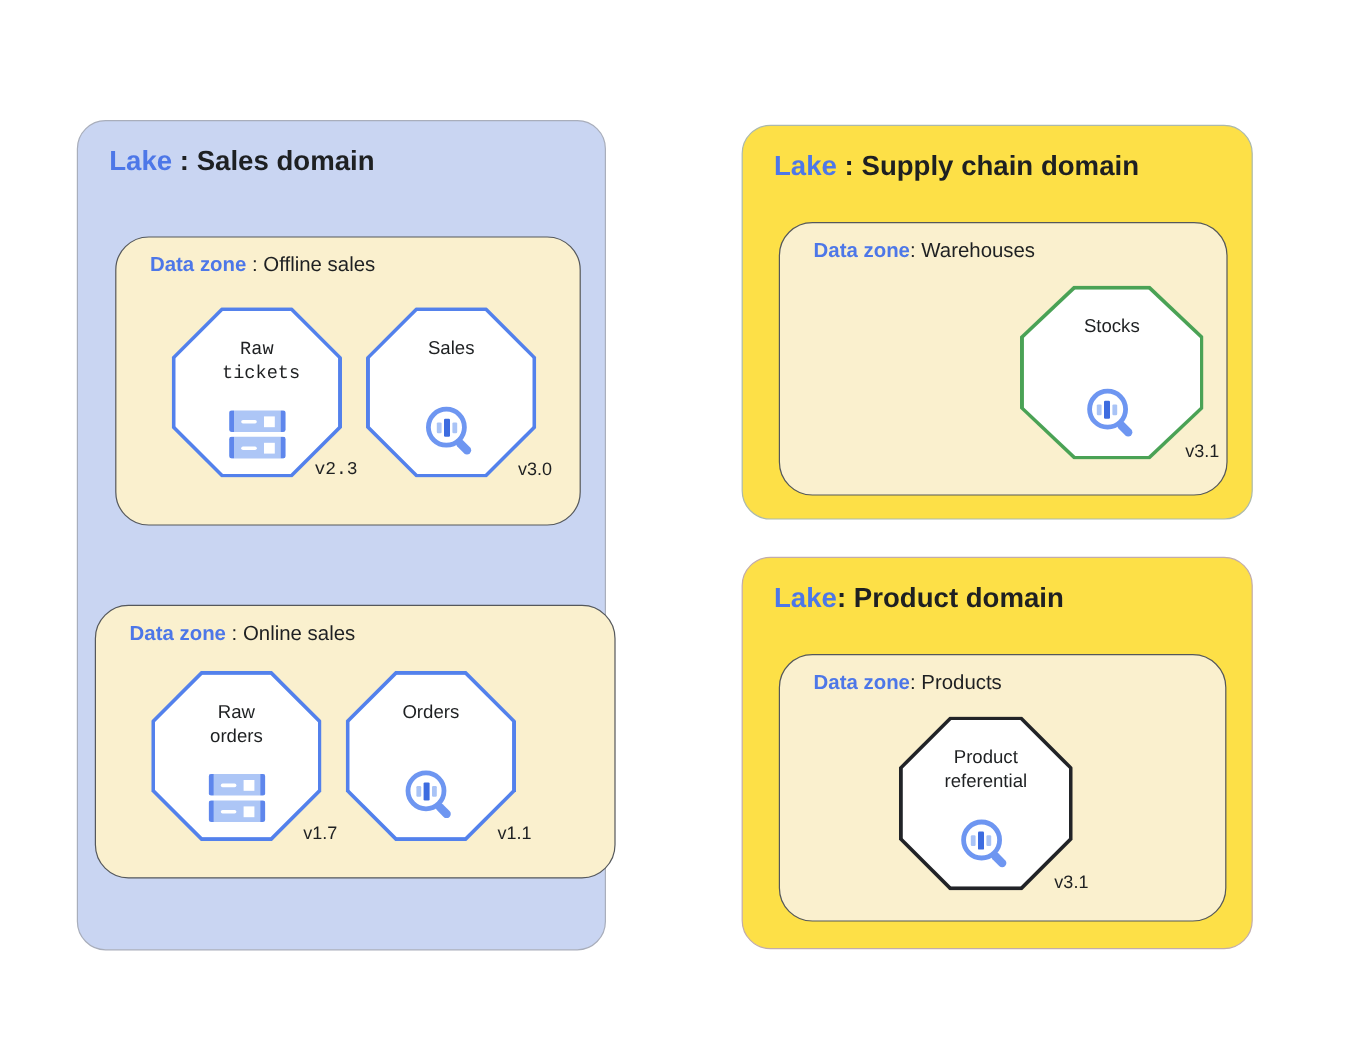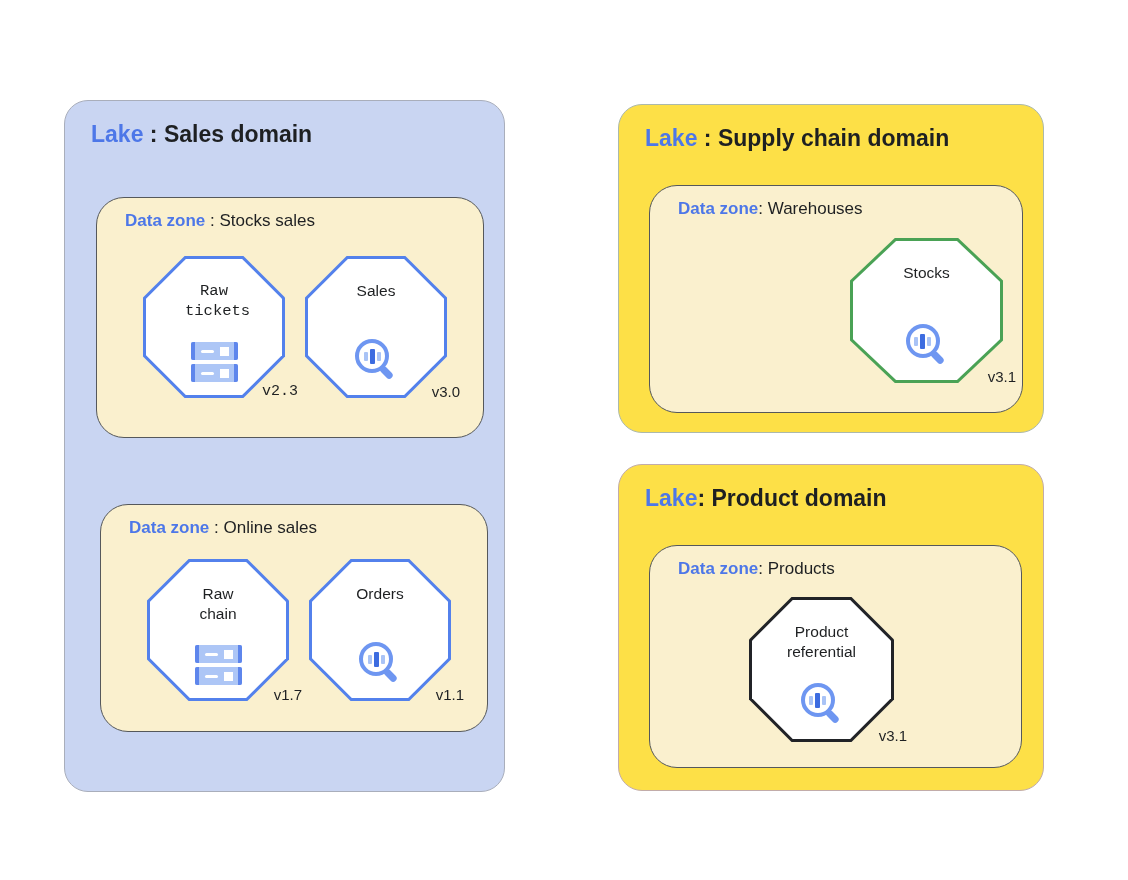--- a/index.html
+++ b/index.html
@@ -21,21 +21,21 @@
     font-size:23px; font-weight:700; color:#1E2022; white-space:pre;
   }
   .lake-title .prefix { color:#4D77E8; }
 
   
   .zone {
     position:absolute; background:#FAF0CE;
     border:1.5px solid #55585B; border-radius:28px;
   }
   .zone-offline    { left:31px; top:96px;  width:386px; height:239px; }
-  .zone-online     { left:35px; top:403px; width:386px; height:226px; }
+  .zone-online     { left:14px; top:403px; width:386px; height:226px;padding-left:46px; }
   .zone-warehouses { left:30px; top:80px;  width:372px; height:226px; }
   .zone-products   { left:30px; top:80px;  width:371px; height:221px; }
 
   .zone-title {
     position:absolute; left:28px; top:13px;
     font-size:17px; font-weight:400; color:#1E2022; white-space:pre;
   }
   .zone-title .prefix { color:#4D77E8; font-weight:700; }
 
   
@@ -106,21 +106,21 @@
 </style>
 </head>
 <body>
 
 <div id="canvas">
 
   <div class="lake lake-sales">
     <div class="lake-title"><span class="prefix">Lake</span><span> : </span><span>Sales domain</span></div>
 
     <div class="zone zone-offline">
-      <div class="zone-title"><span class="prefix">Data zone</span><span> : </span><span>Stocks sales</span></div>
+      <div class="zone-title"><span class="prefix">Data zone</span><span> : </span><span>Offline sales</span></div>
 
       <div class="oct oct-blue oct-a">
         <div class="oct-shape"></div>
         <div class="oct-inner"></div>
         <div class="oct-content">
           <div class="oct-label narrow">Raw tickets</div>
           <div class="icon-storage">
             <div class="srow">
                 <span class="dash"></span>
                 <span class="squ"></span>
@@ -152,21 +152,21 @@
       </div>
     </div>
 
     <div class="zone zone-online">
       <div class="zone-title"><span class="prefix">Data zone</span><span> : </span><span>Online sales</span></div>
 
       <div class="oct oct-blue oct-c">
         <div class="oct-shape"></div>
         <div class="oct-inner"></div>
         <div class="oct-content">
-          <div class="oct-label narrow">Raw chain</div>
+          <div class="oct-label narrow">Raw orders</div>
           <div class="icon-storage">
             <div class="srow">
                 <span class="dash"></span>
                 <span class="squ"></span>
               </div>
             <div class="srow">
                 <span class="dash"></span>
                 <span class="squ"></span>
               </div>
           </div>

